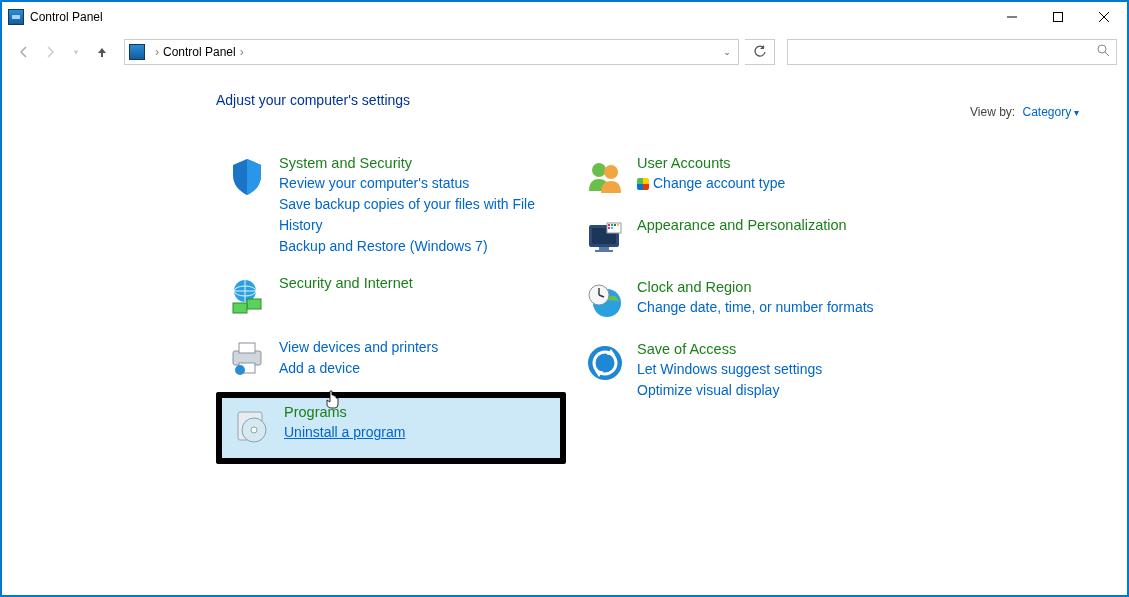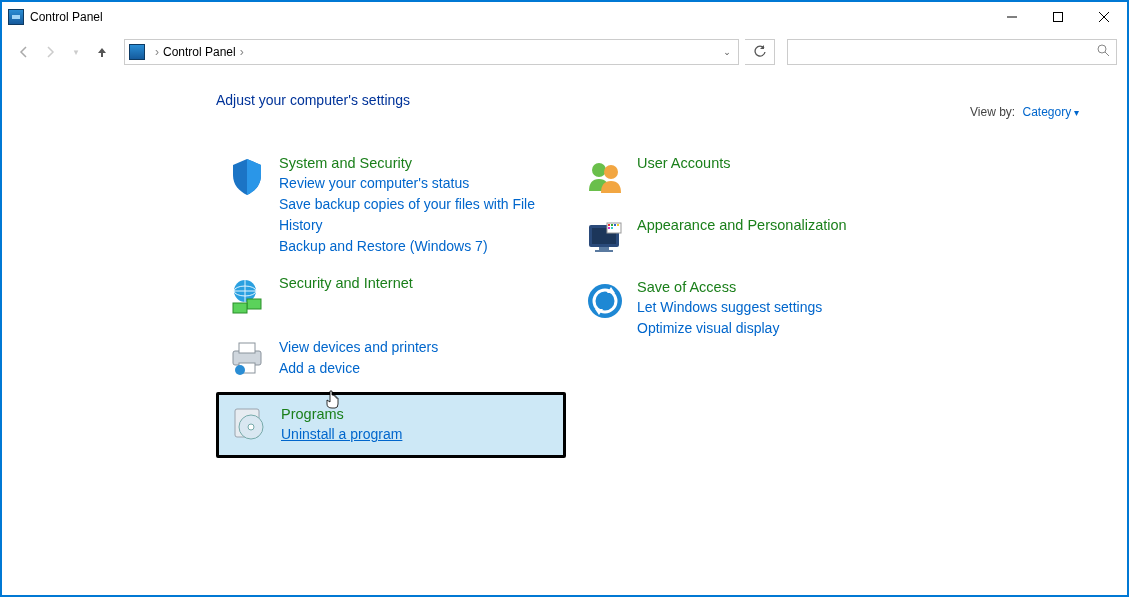--- a/index.html
+++ b/index.html
@@ -98,22 +98,21 @@
   .columns {
     display:flex; gap: 8px; margin-top: 40px;
   }
   .col { flex: 0 0 350px; }
   .item {
     display:flex; align-items:flex-start; padding: 6px 8px 10px 8px;
     border:1px solid transparent; border-radius:2px;
   }
   .item.hover {
     background: #cde8f6;
-    border:3px solid #000000;
-    align-items:flex-end;
+    border:6px solid #000000;
   }
   .item .icon {
     width: 44px; height:44px; margin-right: 10px; flex-shrink:0;
     display:flex; align-items:center; justify-content:center;
   }
   .item .body { flex:1; }
   .item .title {
     color: #1a7f1a; font-size: 14.5px; margin-bottom:2px;
   }
   .item .link {
@@ -279,20 +278,21 @@
         <div class="icon">
           <svg width="40" height="40" viewBox="0 0 40 40">
               <circle cx="14" cy="13" r="7" fill="#6abf4b"></circle>
               <path d="M4 34 Q4 22 14 22 Q24 22 24 34 Z" fill="#6abf4b"></path>
               <circle cx="26" cy="15" r="7" fill="#f2a641"></circle>
               <path d="M16 36 Q16 24 26 24 Q36 24 36 36 Z" fill="#f2a641"></path>
             </svg>
         </div>
         <div class="body">
           <div class="title">User Accounts</div>
+          <span class="link"><span class="shieldmini"></span><span>Change account type</span></span>
         </div>
       </div>
 
       <div class="item">
         <div class="icon">
           <svg width="40" height="40" viewBox="0 0 40 40">
               <rect x="4" y="6" width="30" height="22" rx="2" fill="#2a4a7a"></rect>
               <rect x="7" y="9" width="24" height="16" fill="#1c365a"></rect>
               <rect x="22" y="4" width="14" height="10" fill="#fff" stroke="#999"></rect>
               <rect x="23" y="5" width="2" height="2" fill="#e33"></rect>
@@ -303,20 +303,35 @@
               <rect x="26" y="8" width="2" height="2" fill="#3cc"></rect>
               <rect x="14" y="28" width="10" height="3" fill="#5a7aa0"></rect>
               <rect x="10" y="31" width="18" height="2" fill="#5a7aa0"></rect>
             </svg>
         </div>
         <div class="body">
           <div class="title">Appearance and Personalization</div>
         </div>
       </div>
 
+      <div class="item">
+        <div class="icon">
+          <svg width="40" height="40" viewBox="0 0 40 40">
+              <circle cx="22" cy="22" r="14" fill="#2aa0e0"></circle>
+              <path d="M10 18 Q16 10 24 16 Q30 12 34 20" fill="#6abf4b"></path>
+              <circle cx="14" cy="14" r="10" fill="#f4f6f8" stroke="#8a939c"></circle>
+              <line x1="14" y1="14" x2="14" y2="7" stroke="#333" stroke-width="1.4"></line>
+              <line x1="14" y1="14" x2="19" y2="16" stroke="#333" stroke-width="1.4"></line>
+            </svg>
+        </div>
+        <div class="body">
+          <div class="title">Clock and Region</div>
+          <span class="link">Change date, time, or number formats</span>
+        </div>
+      </div>
 
       <div class="item">
         <div class="icon">
           <svg width="40" height="40" viewBox="0 0 40 40">
               <circle cx="20" cy="20" r="17" fill="#1e88d4"></circle>
               <circle cx="20" cy="20" r="11" fill="none" stroke="#fff" stroke-width="3"></circle>
               <path d="M26 6 L30 12 L22 12 Z" fill="#fff"></path>
               <path d="M14 34 L10 28 L18 28 Z" fill="#fff"></path>
             </svg>
         </div>

